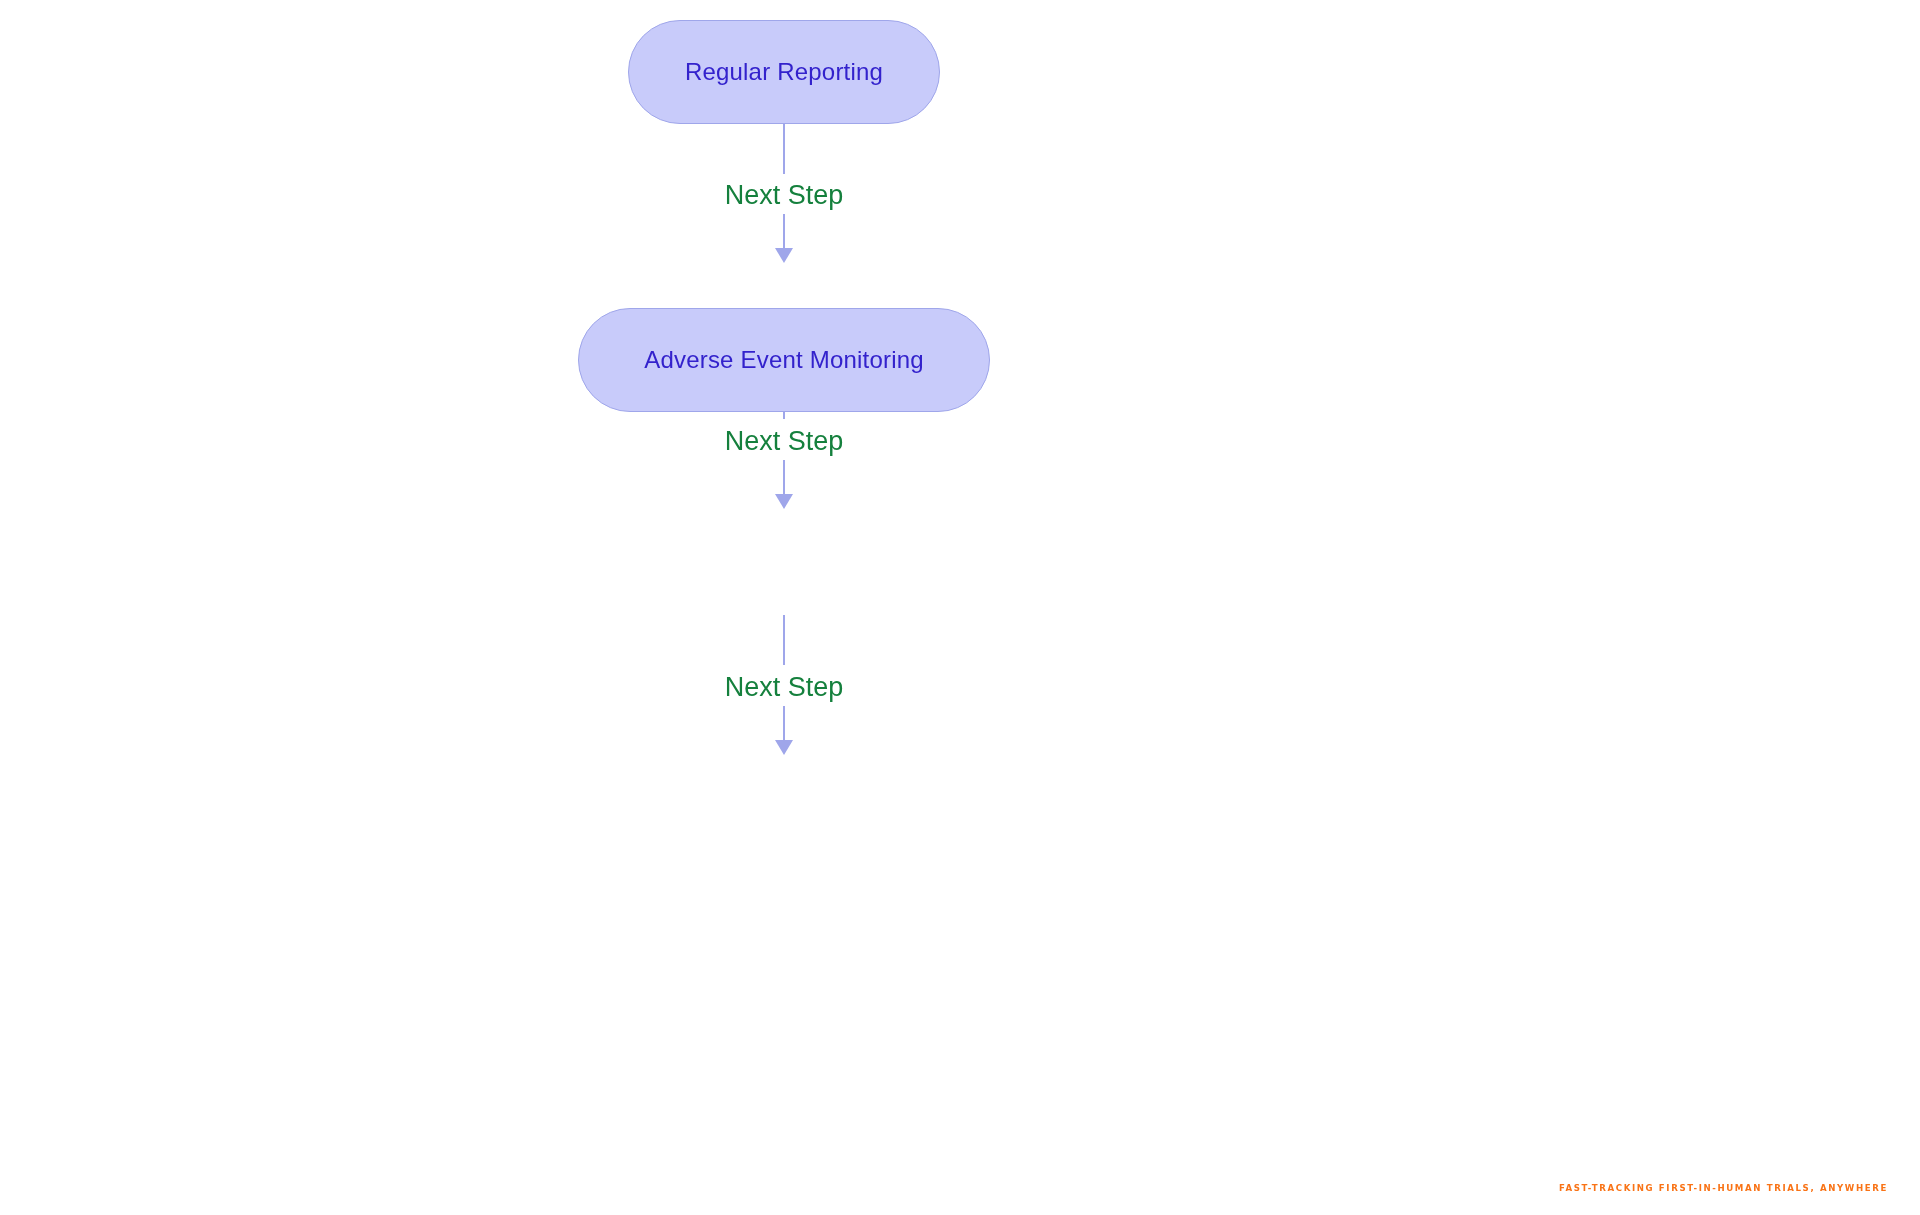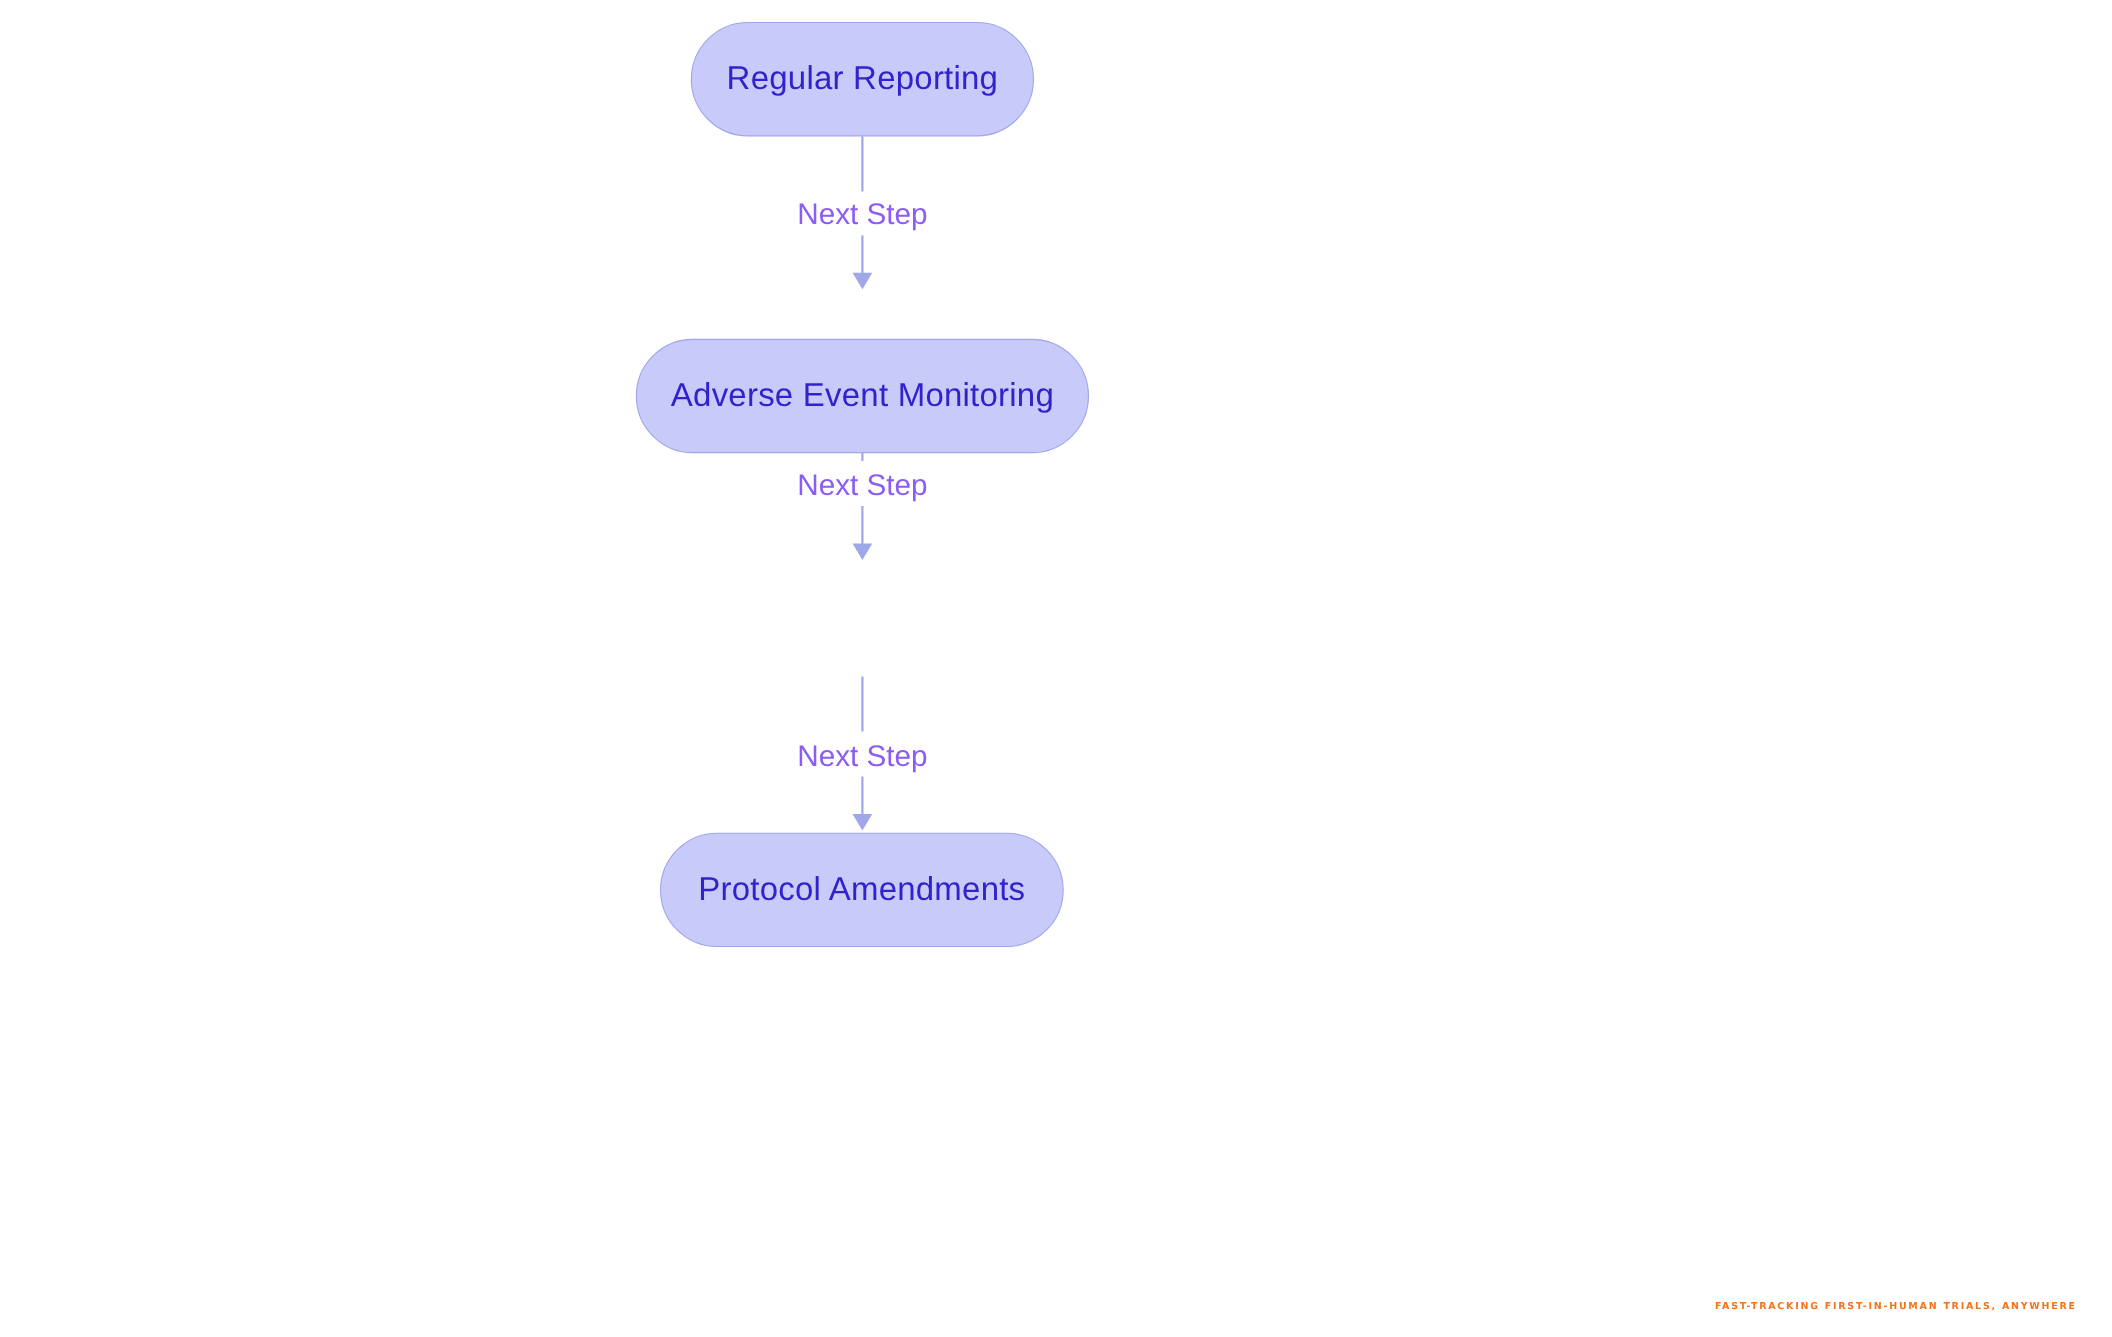--- a/index.html
+++ b/index.html
@@ -27,21 +27,21 @@
   .node {
     position: absolute;
     box-sizing: border-box;
     background: #c8cbfa;
     border: 1.6px solid #9fa6ea;
     border-radius: 999px;
     display: flex;
     align-items: center;
     justify-content: center;
     color: #3322cc;
-    font-size: 30px;
+    font-size: 24px;
     font-weight: 400;
     letter-spacing: 0.2px;
     white-space: nowrap;
     line-height: 1;
   }
   .node .node-label {
     color: #3322cc;
     pointer-events: none;
   }
 
@@ -69,21 +69,21 @@
     position: absolute;
     width: 0;
     height: 0;
     border-left: 9.5px solid transparent;
     border-right: 9.5px solid transparent;
     border-top: 15px solid #9fa6ea;
     left: 774.5px;
   }
   .edge-label {
     position: absolute;
-    color: #8b5cf6;
+    color: #15803d;
     font-size: 27px;
     line-height: 1;
     white-space: nowrap;
     transform: translateX(-50%);
     left: 784px;
     background: #ffffff;
     padding: 4px 6px;
   }
 
   
@@ -168,21 +168,18 @@
 
   <div class="node" id="node-0">
     <span class="node-label">Regular Reporting</span>
   </div>
 
   <div class="node" id="node-1">
     <span class="node-label">Adverse Event Monitoring</span>
   </div>
 
 
-  <div class="node" id="node-3">
-    <span class="node-label">Protocol Amendments</span>
-  </div>
 
 </div>
 
 <div id="brand-logo">
   <div id="brand-tagline">FAST-TRACKING FIRST-IN-HUMAN TRIALS, ANYWHERE</div>
 </div>
 
 </body></html>

